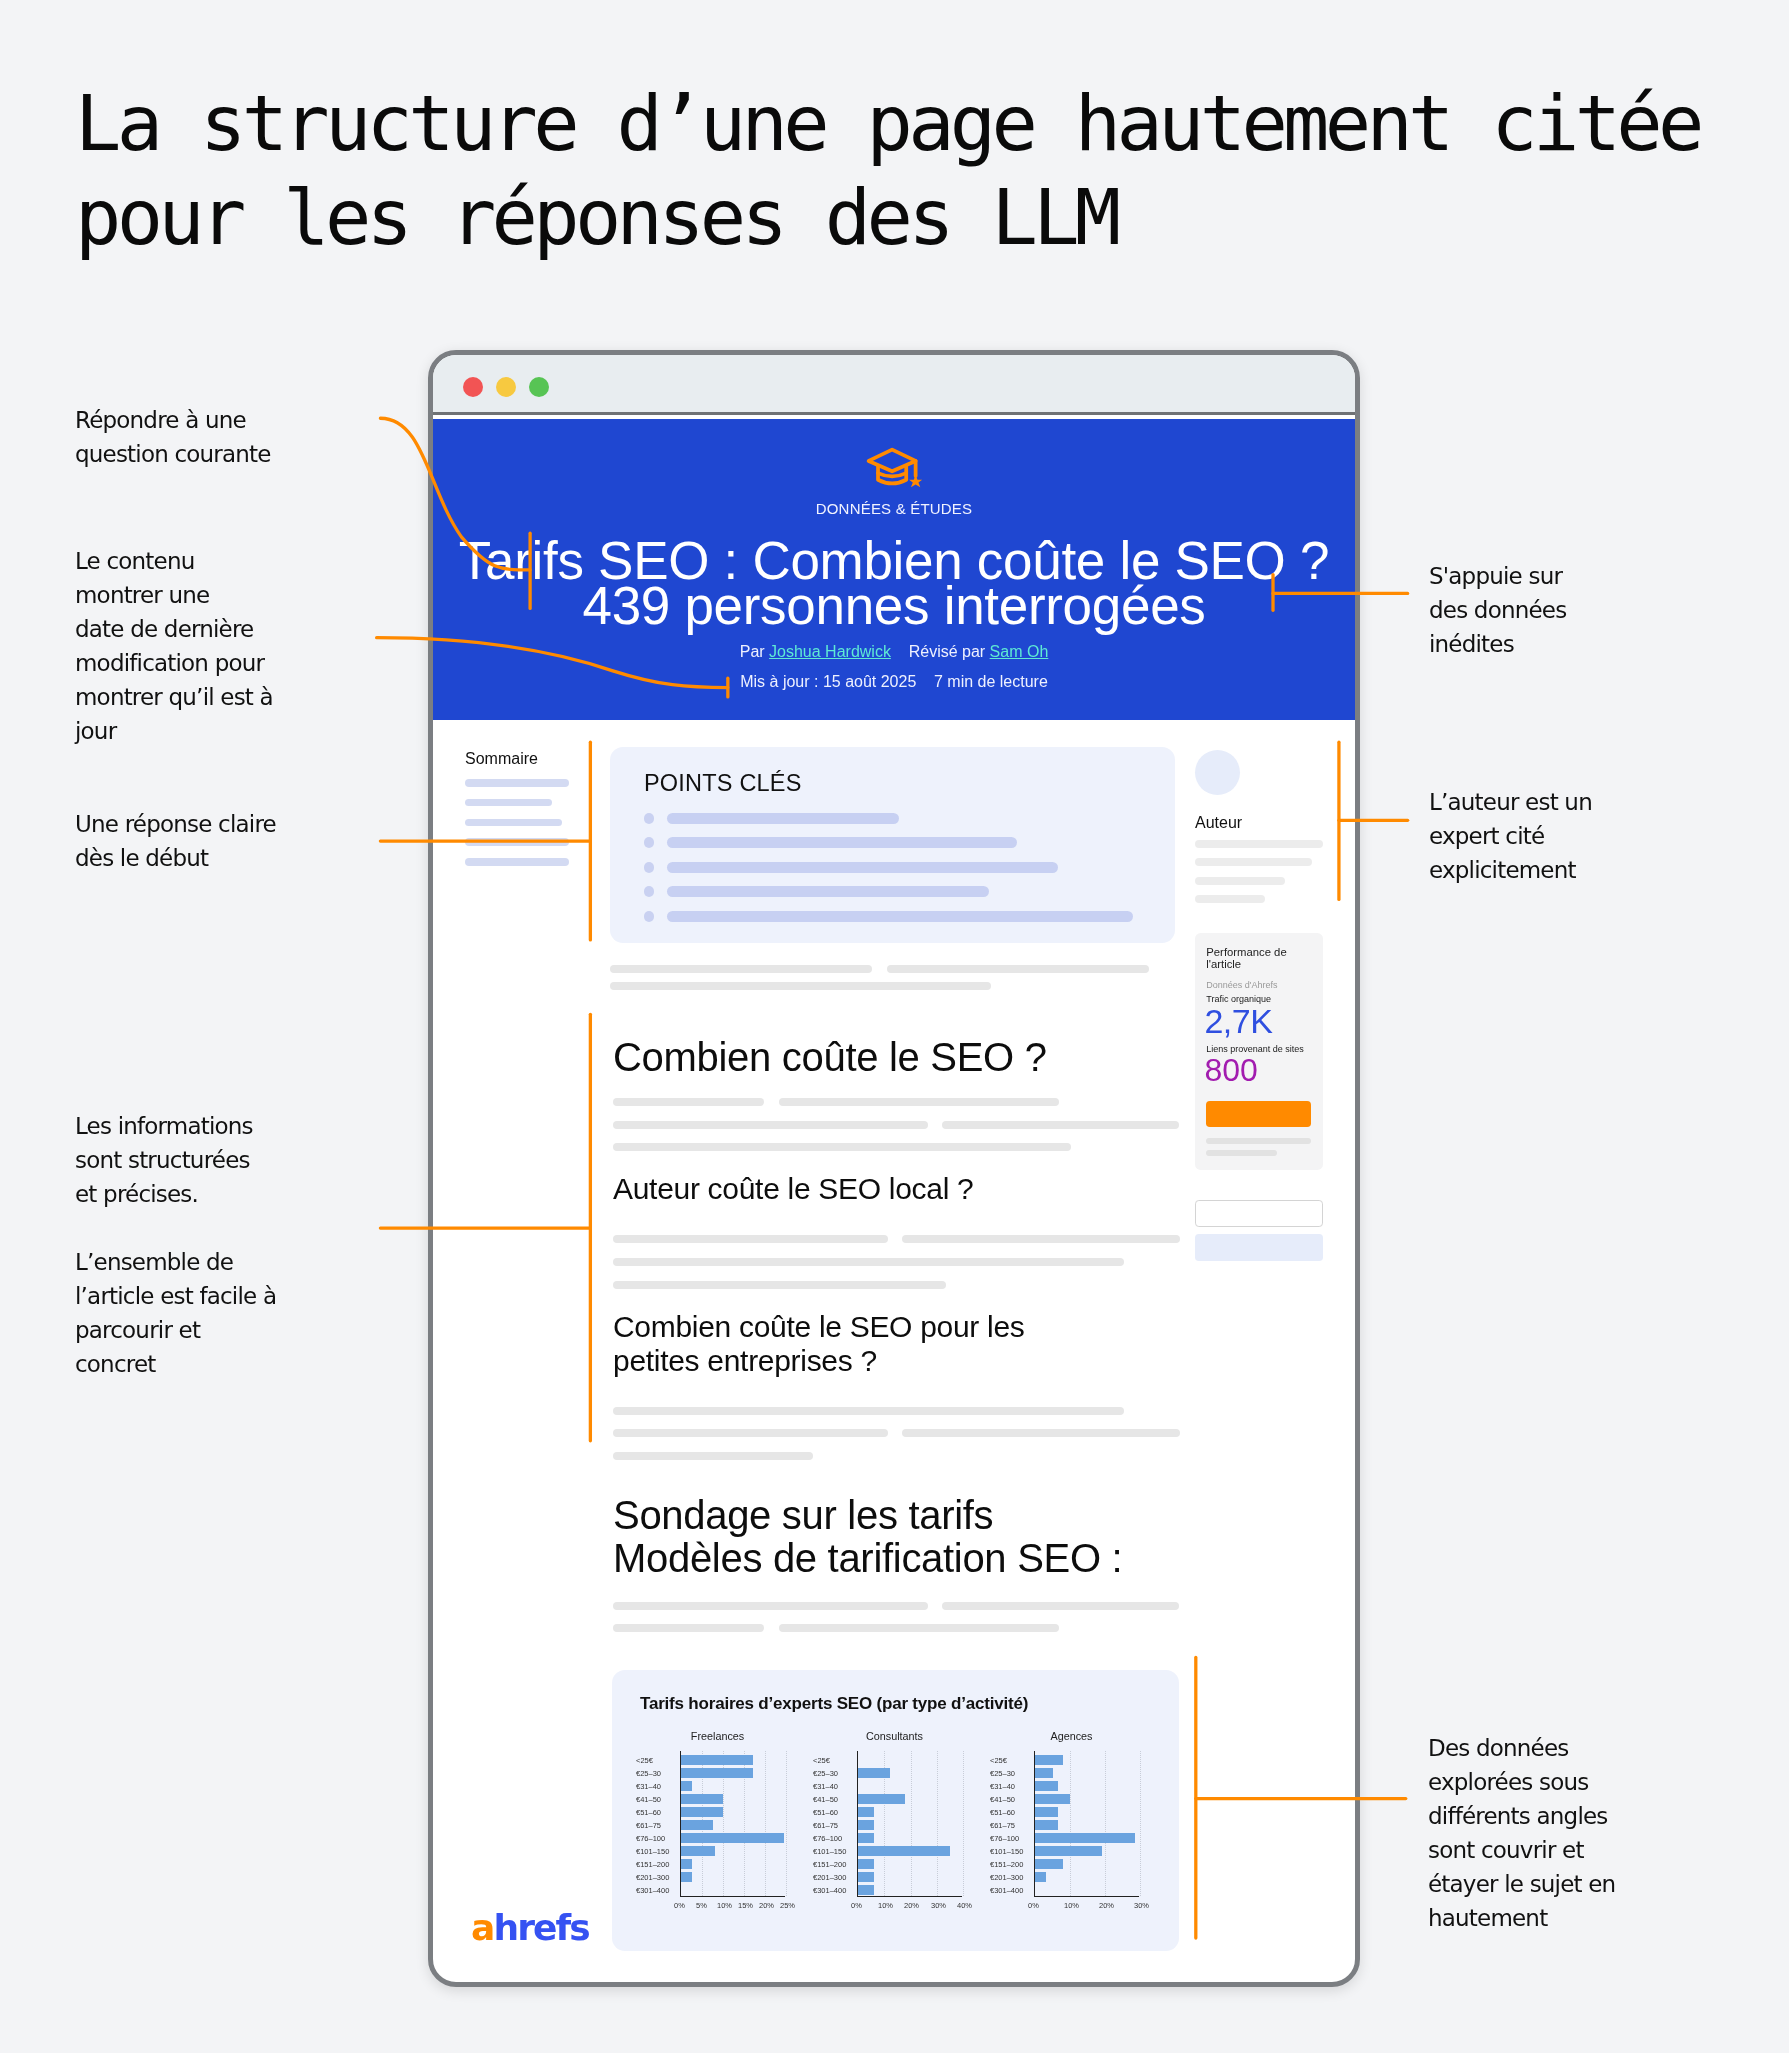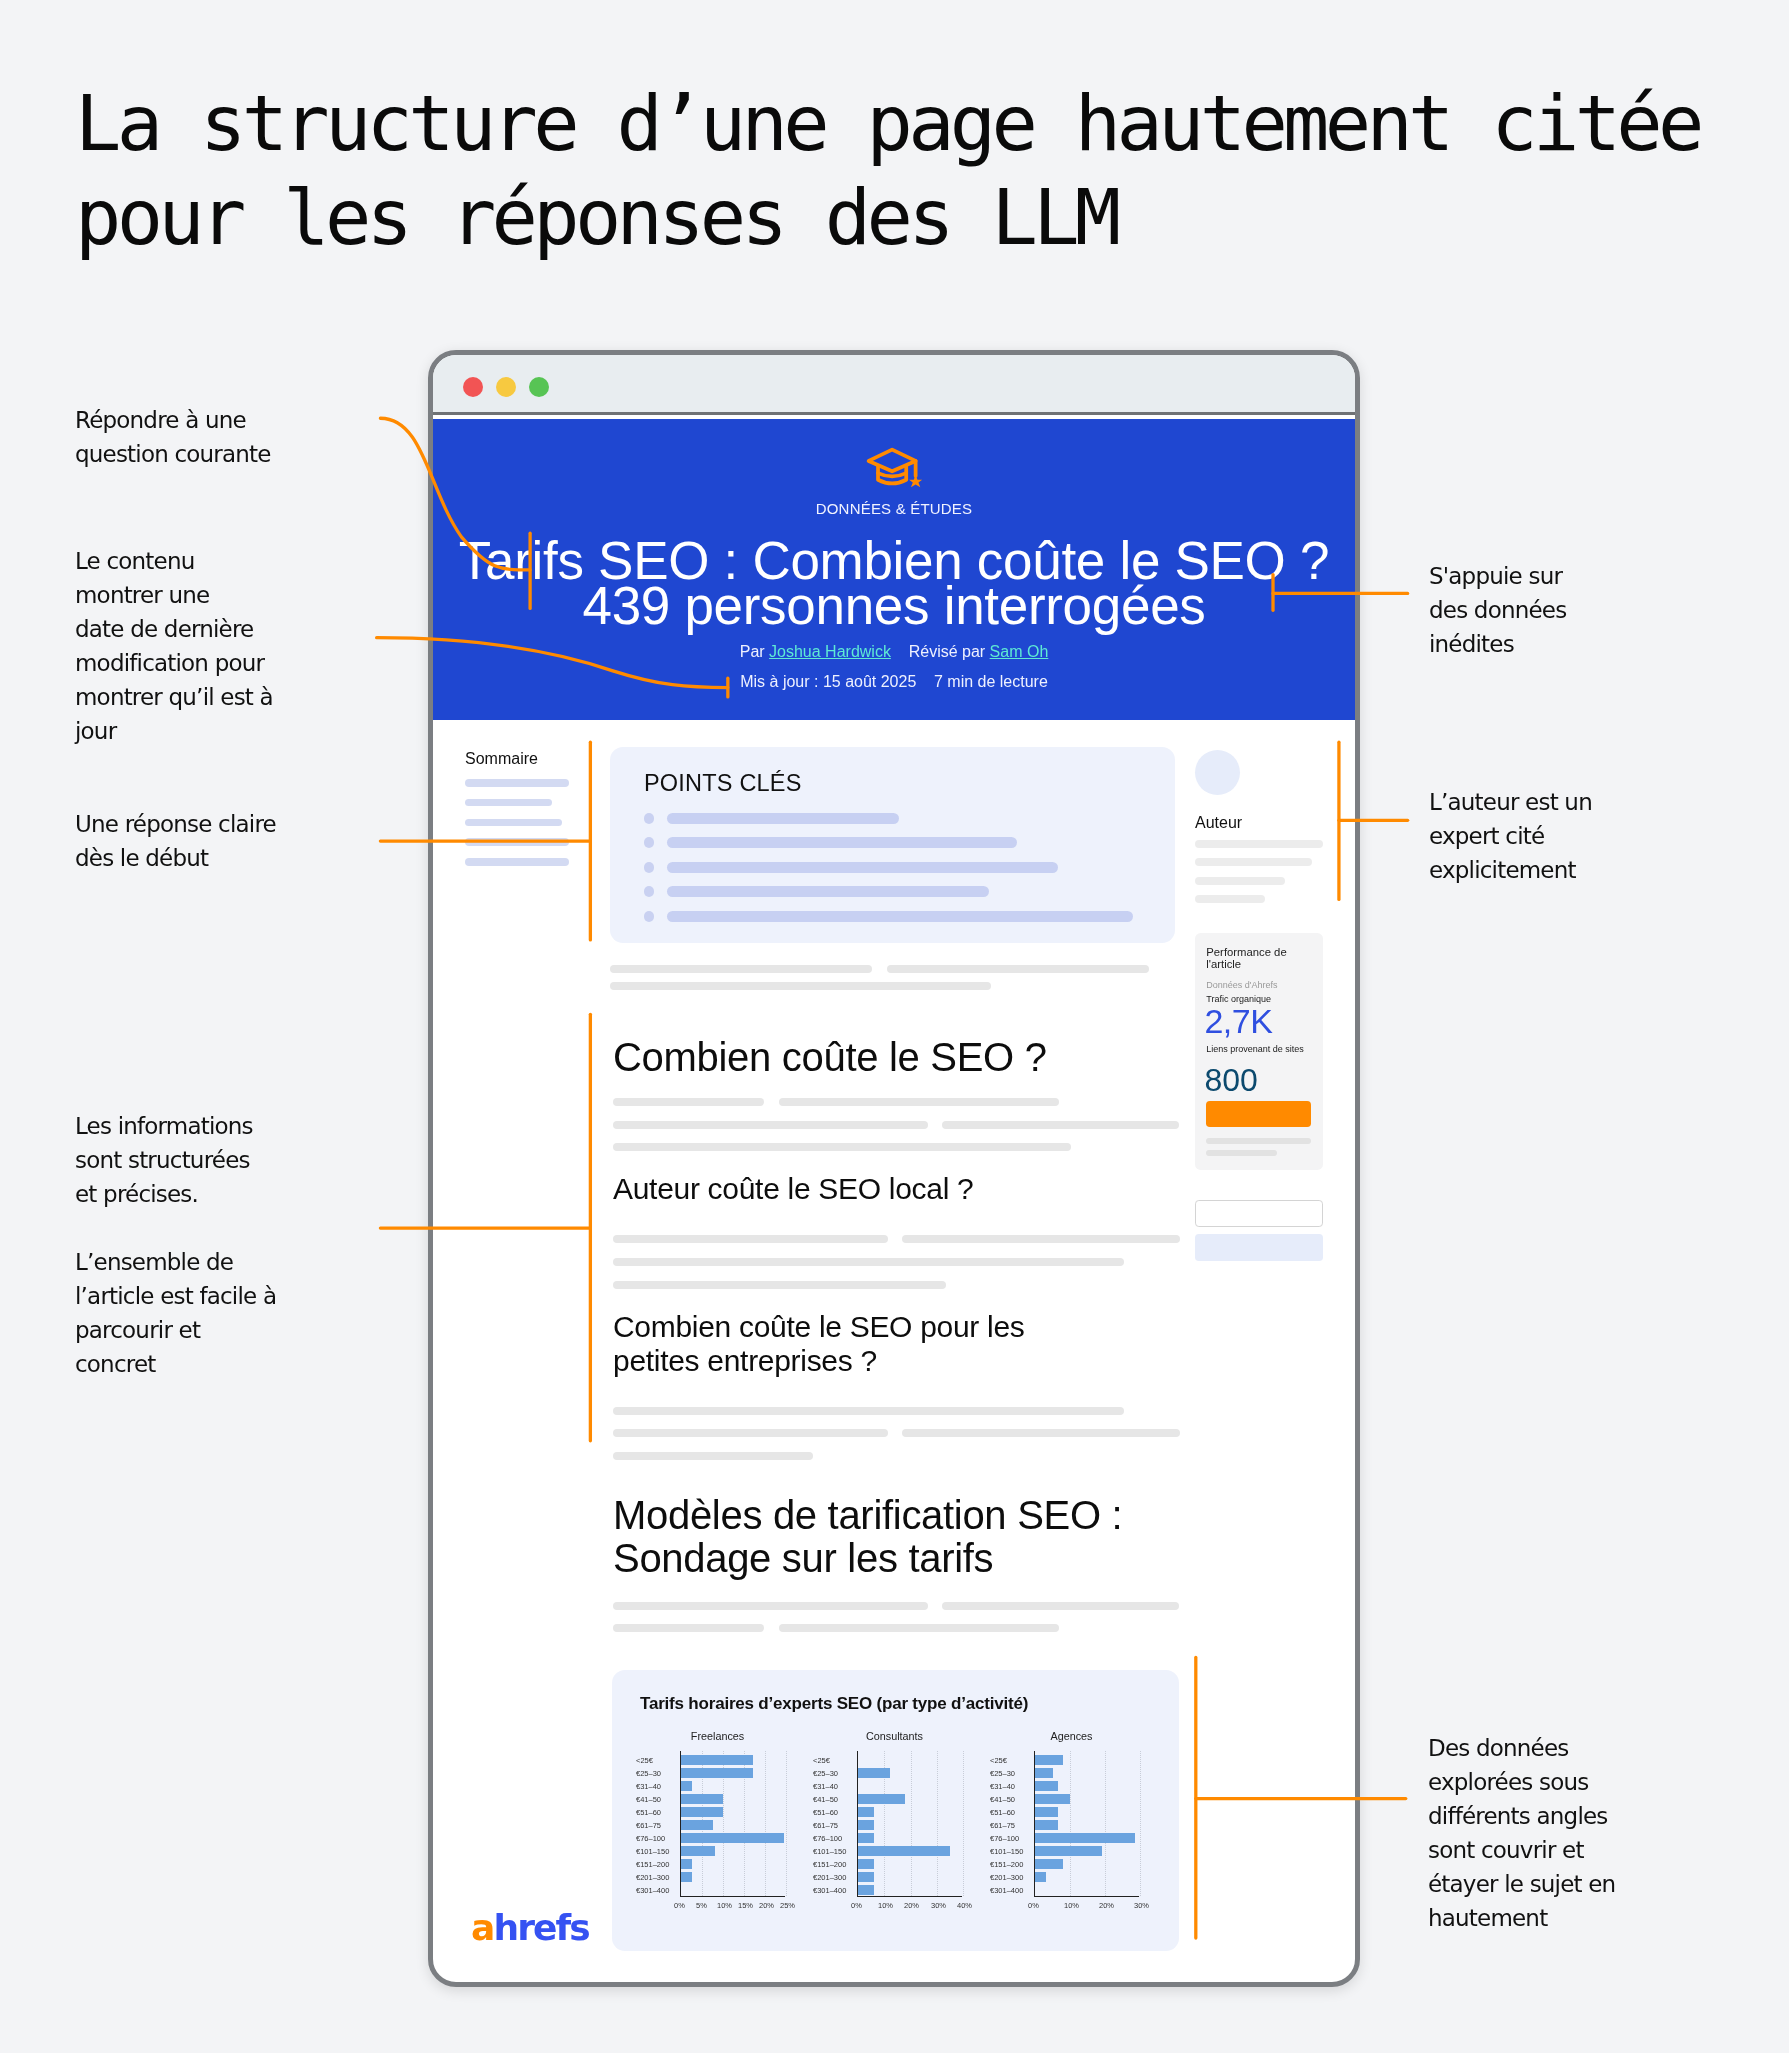--- a/index.html
+++ b/index.html
@@ -46,21 +46,21 @@
   .author-block { position: absolute; left: 762px; top: 395px; width: 132px; }
   .avatar { width: 45px; height: 45px; border-radius: 50%; background: #e6ecfa; }
   .author-label { font-size: 16px; margin-top: 19px; color: #111; }
 
   .perf-card { position: absolute; left: 762px; top: 578px; width: 128px; height: 237px; background: #f4f4f5; border-radius: 5.6px; }
   .perf-card .p-title { position: absolute; left: 11.3px; top: 13px; width: 113px; font-size: 11.3px; line-height: 12.2px; color: #222; }
   .perf-card .p-source { position: absolute; left: 11.3px; top: 47px; font-size: 9px; color: #9a9a9a; }
   .perf-card .p-label1 { position: absolute; left: 11.3px; top: 61px; font-size: 9px; color: #222; }
   .perf-card .p-val1 { position: absolute; left: 9.4px; top: 69px; font-size: 34px; color: #2f4fe0; letter-spacing: -0.5px; }
   .perf-card .p-label2 { position: absolute; left: 11.3px; top: 111px; font-size: 9px; color: #222; }
-  .perf-card .p-val2 { position: absolute; left: 9.4px; top: 129px; font-size: 32px; color: #0c4a6e; }
+  .perf-card .p-val2 { position: absolute; left: 9.4px; top: 119px; font-size: 32px; color: #a21caf; }
   .perf-card .p-btn { position: absolute; left: 11.3px; top: 168px; width: 105px; height: 26px; background: #ff8a00; border-radius: 3.8px; }
 
   .input-box { position: absolute; left: 762px; top: 845px; width: 128px; height: 27px; border: 1.4px solid #d4d4d4; border-radius: 3.8px; background: #fff; }
   .submit-box { position: absolute; left: 762px; top: 879px; width: 128px; height: 27px; background: #e6ecfa; border-radius: 3.8px; }
 
   .chart-card { position: absolute; left: 179px; top: 1315px; width: 567px; height: 281px; background: #eef2fc; border-radius: 13px; }
   .chart-card .c-title { position: absolute; left: 28px; top: 23.5px; font-size: 17px; color: #111; font-weight: bold; letter-spacing: -0.2px; }
   .mini-chart { position: absolute; top: 60px; width: 179px; height: 188px; }
   .mini-chart .mc-title { position: absolute; top: 0; font-size: 10.8px; color: #222; width: 113px; text-align: center; }
   .mini-chart .plot { position: absolute; top: 21px; width: 105px; height: 146px; border-left: 1.4px solid #222; border-bottom: 1.4px solid #222; }
@@ -217,22 +217,22 @@
   <div class="h2" style="top:955px; font-size:30px; line-height:34px;">
     <div>Combien coûte le SEO pour les</div>
     <div>petites entreprises ?</div>
   </div>
   <span class="gray-line" style="left:180px; top:1052px; width:511px"></span>
   <span class="gray-line" style="left:180px; top:1074px; width:275px"></span>
   <span class="gray-line" style="left:469px; top:1074px; width:278px"></span>
   <span class="gray-line" style="left:180px; top:1097px; width:200px"></span>
 
   <div class="h2" style="top:1139px; font-size:40px; line-height:43px;">
+    <div>Sondage sur les tarifs</div>
     <div>Modèles de tarification SEO :</div>
-    <div>Sondage sur les tarifs</div>
   </div>
   <span class="gray-line" style="left:180px; top:1247px; width:315px"></span>
   <span class="gray-line" style="left:509px; top:1247px; width:237px"></span>
   <span class="gray-line" style="left:180px; top:1269px; width:151px"></span>
   <span class="gray-line" style="left:346px; top:1269px; width:280px"></span>
 
   <div class="chart-card">
     <div class="c-title">Tarifs horaires d’experts SEO (par type d’activité)</div>
     <div id="charts">
         <div class="mini-chart" style="left: 21px;">

